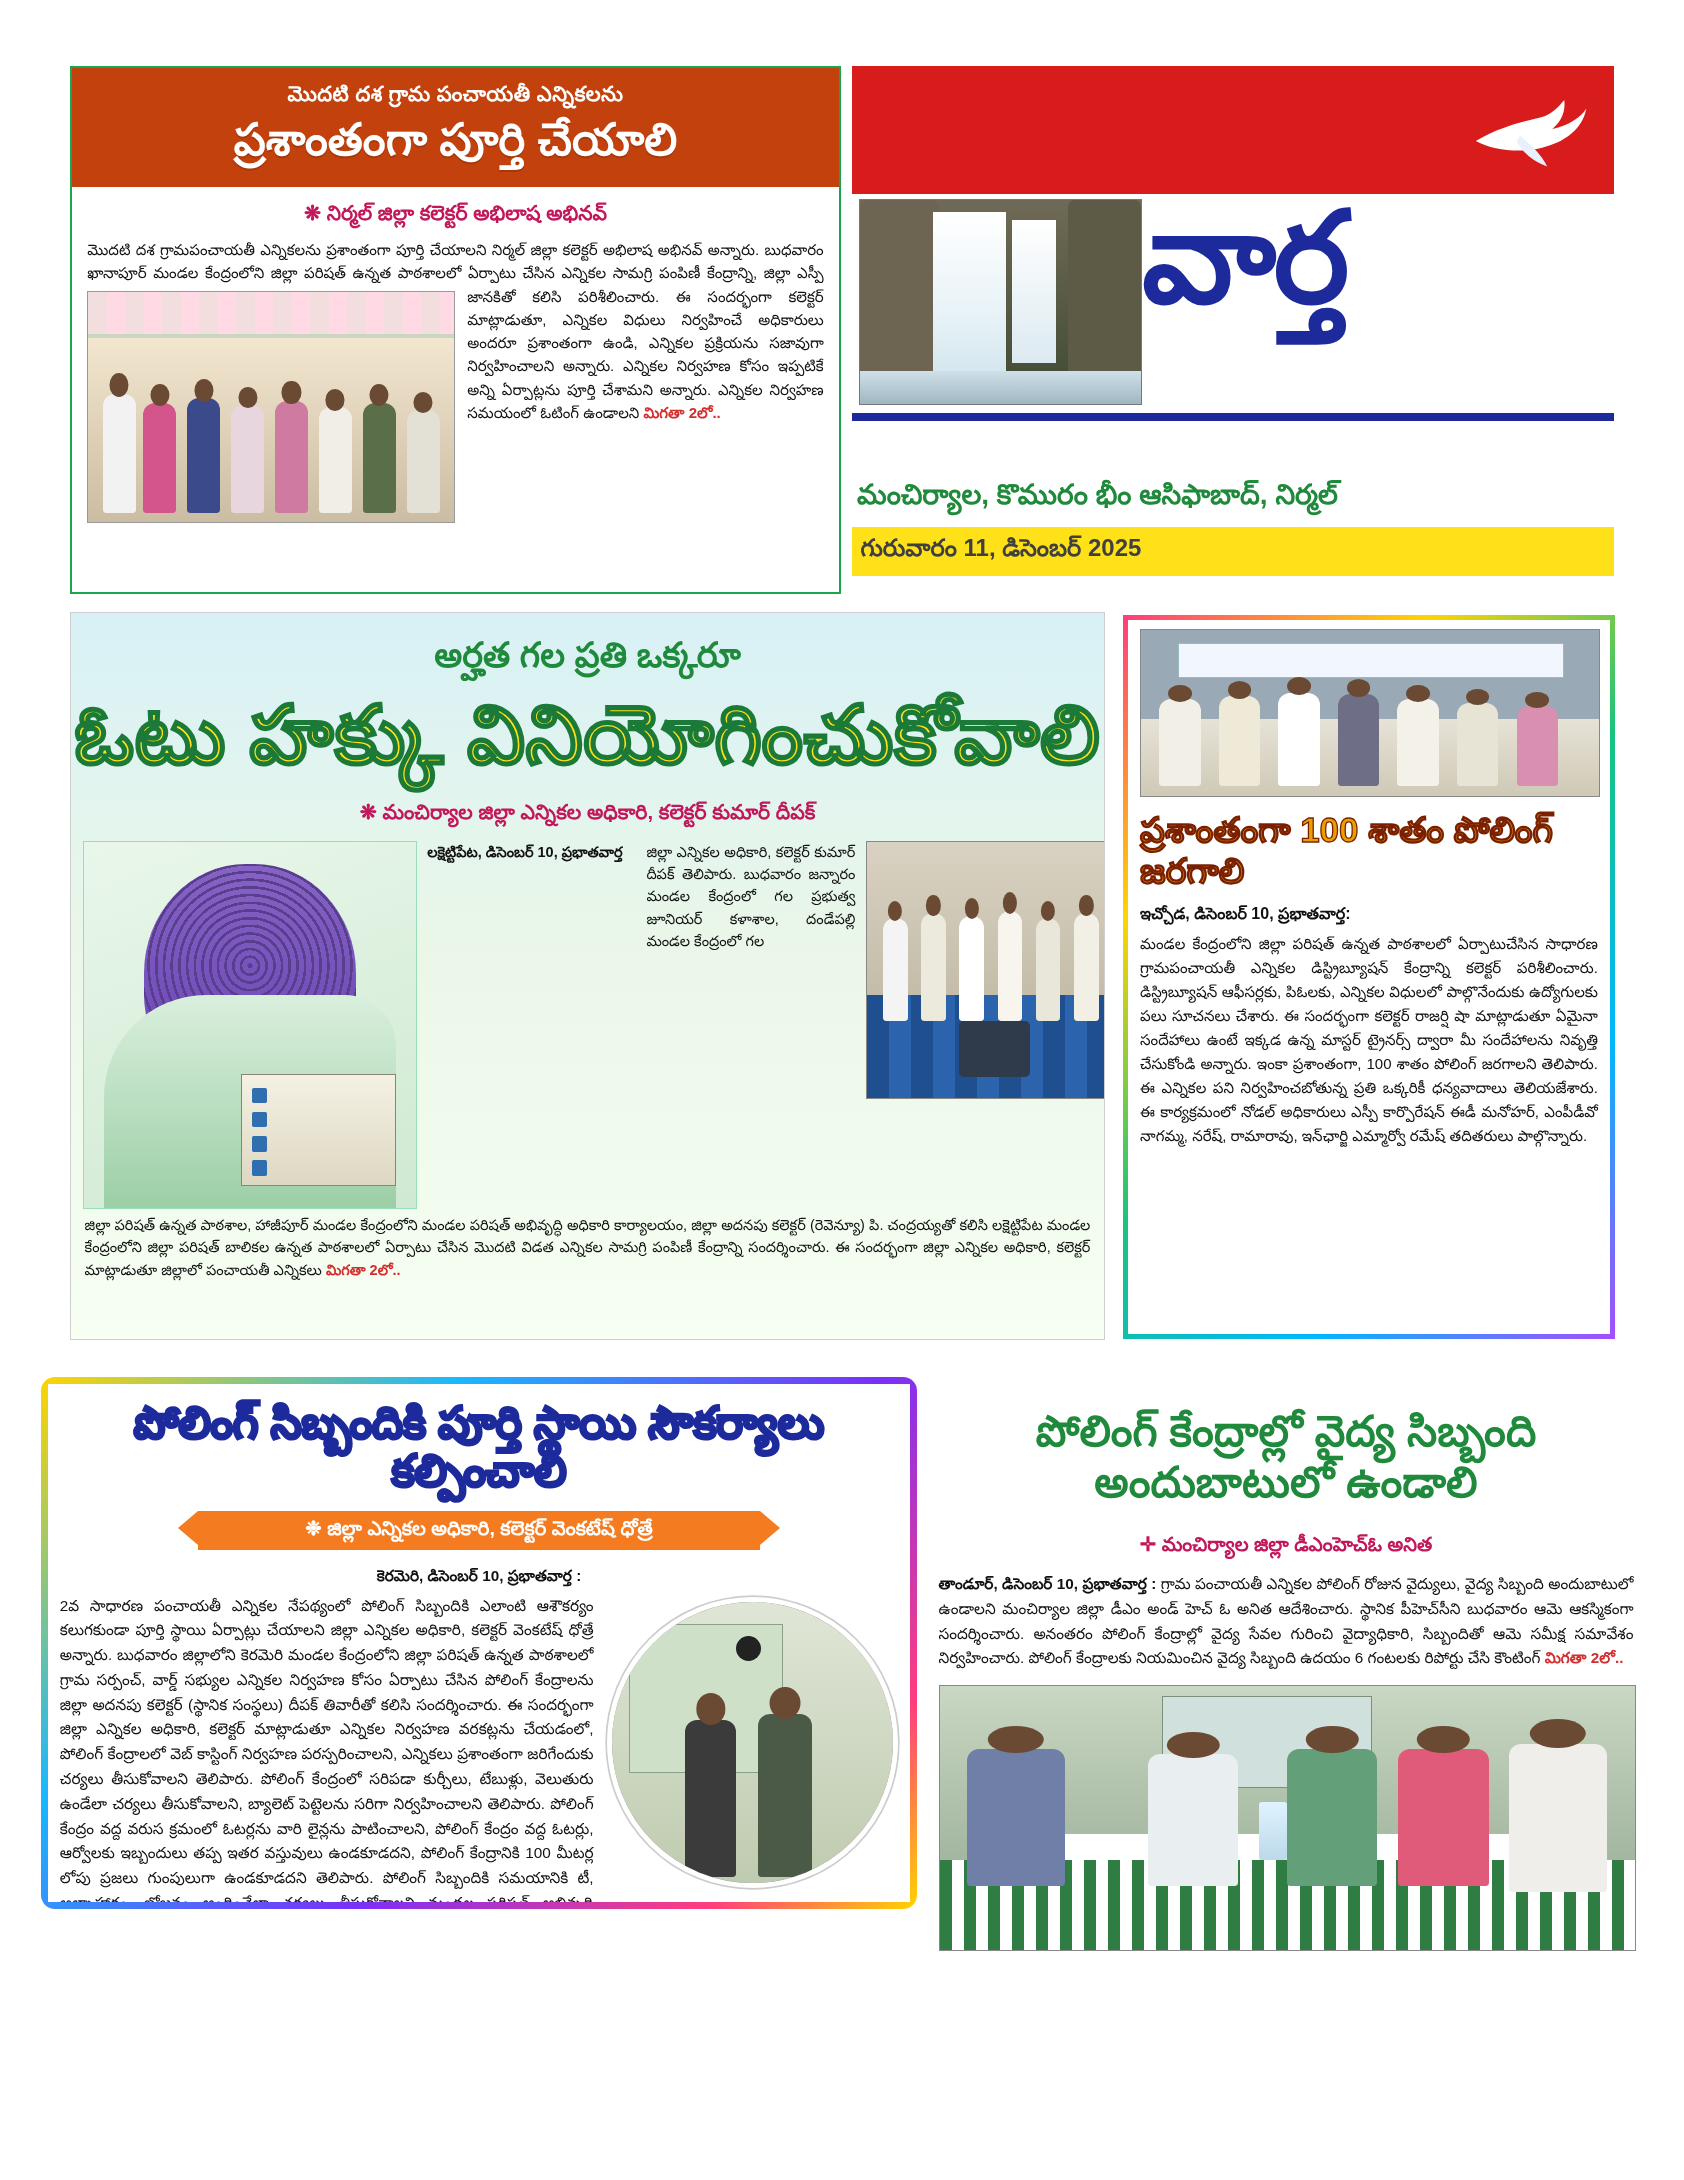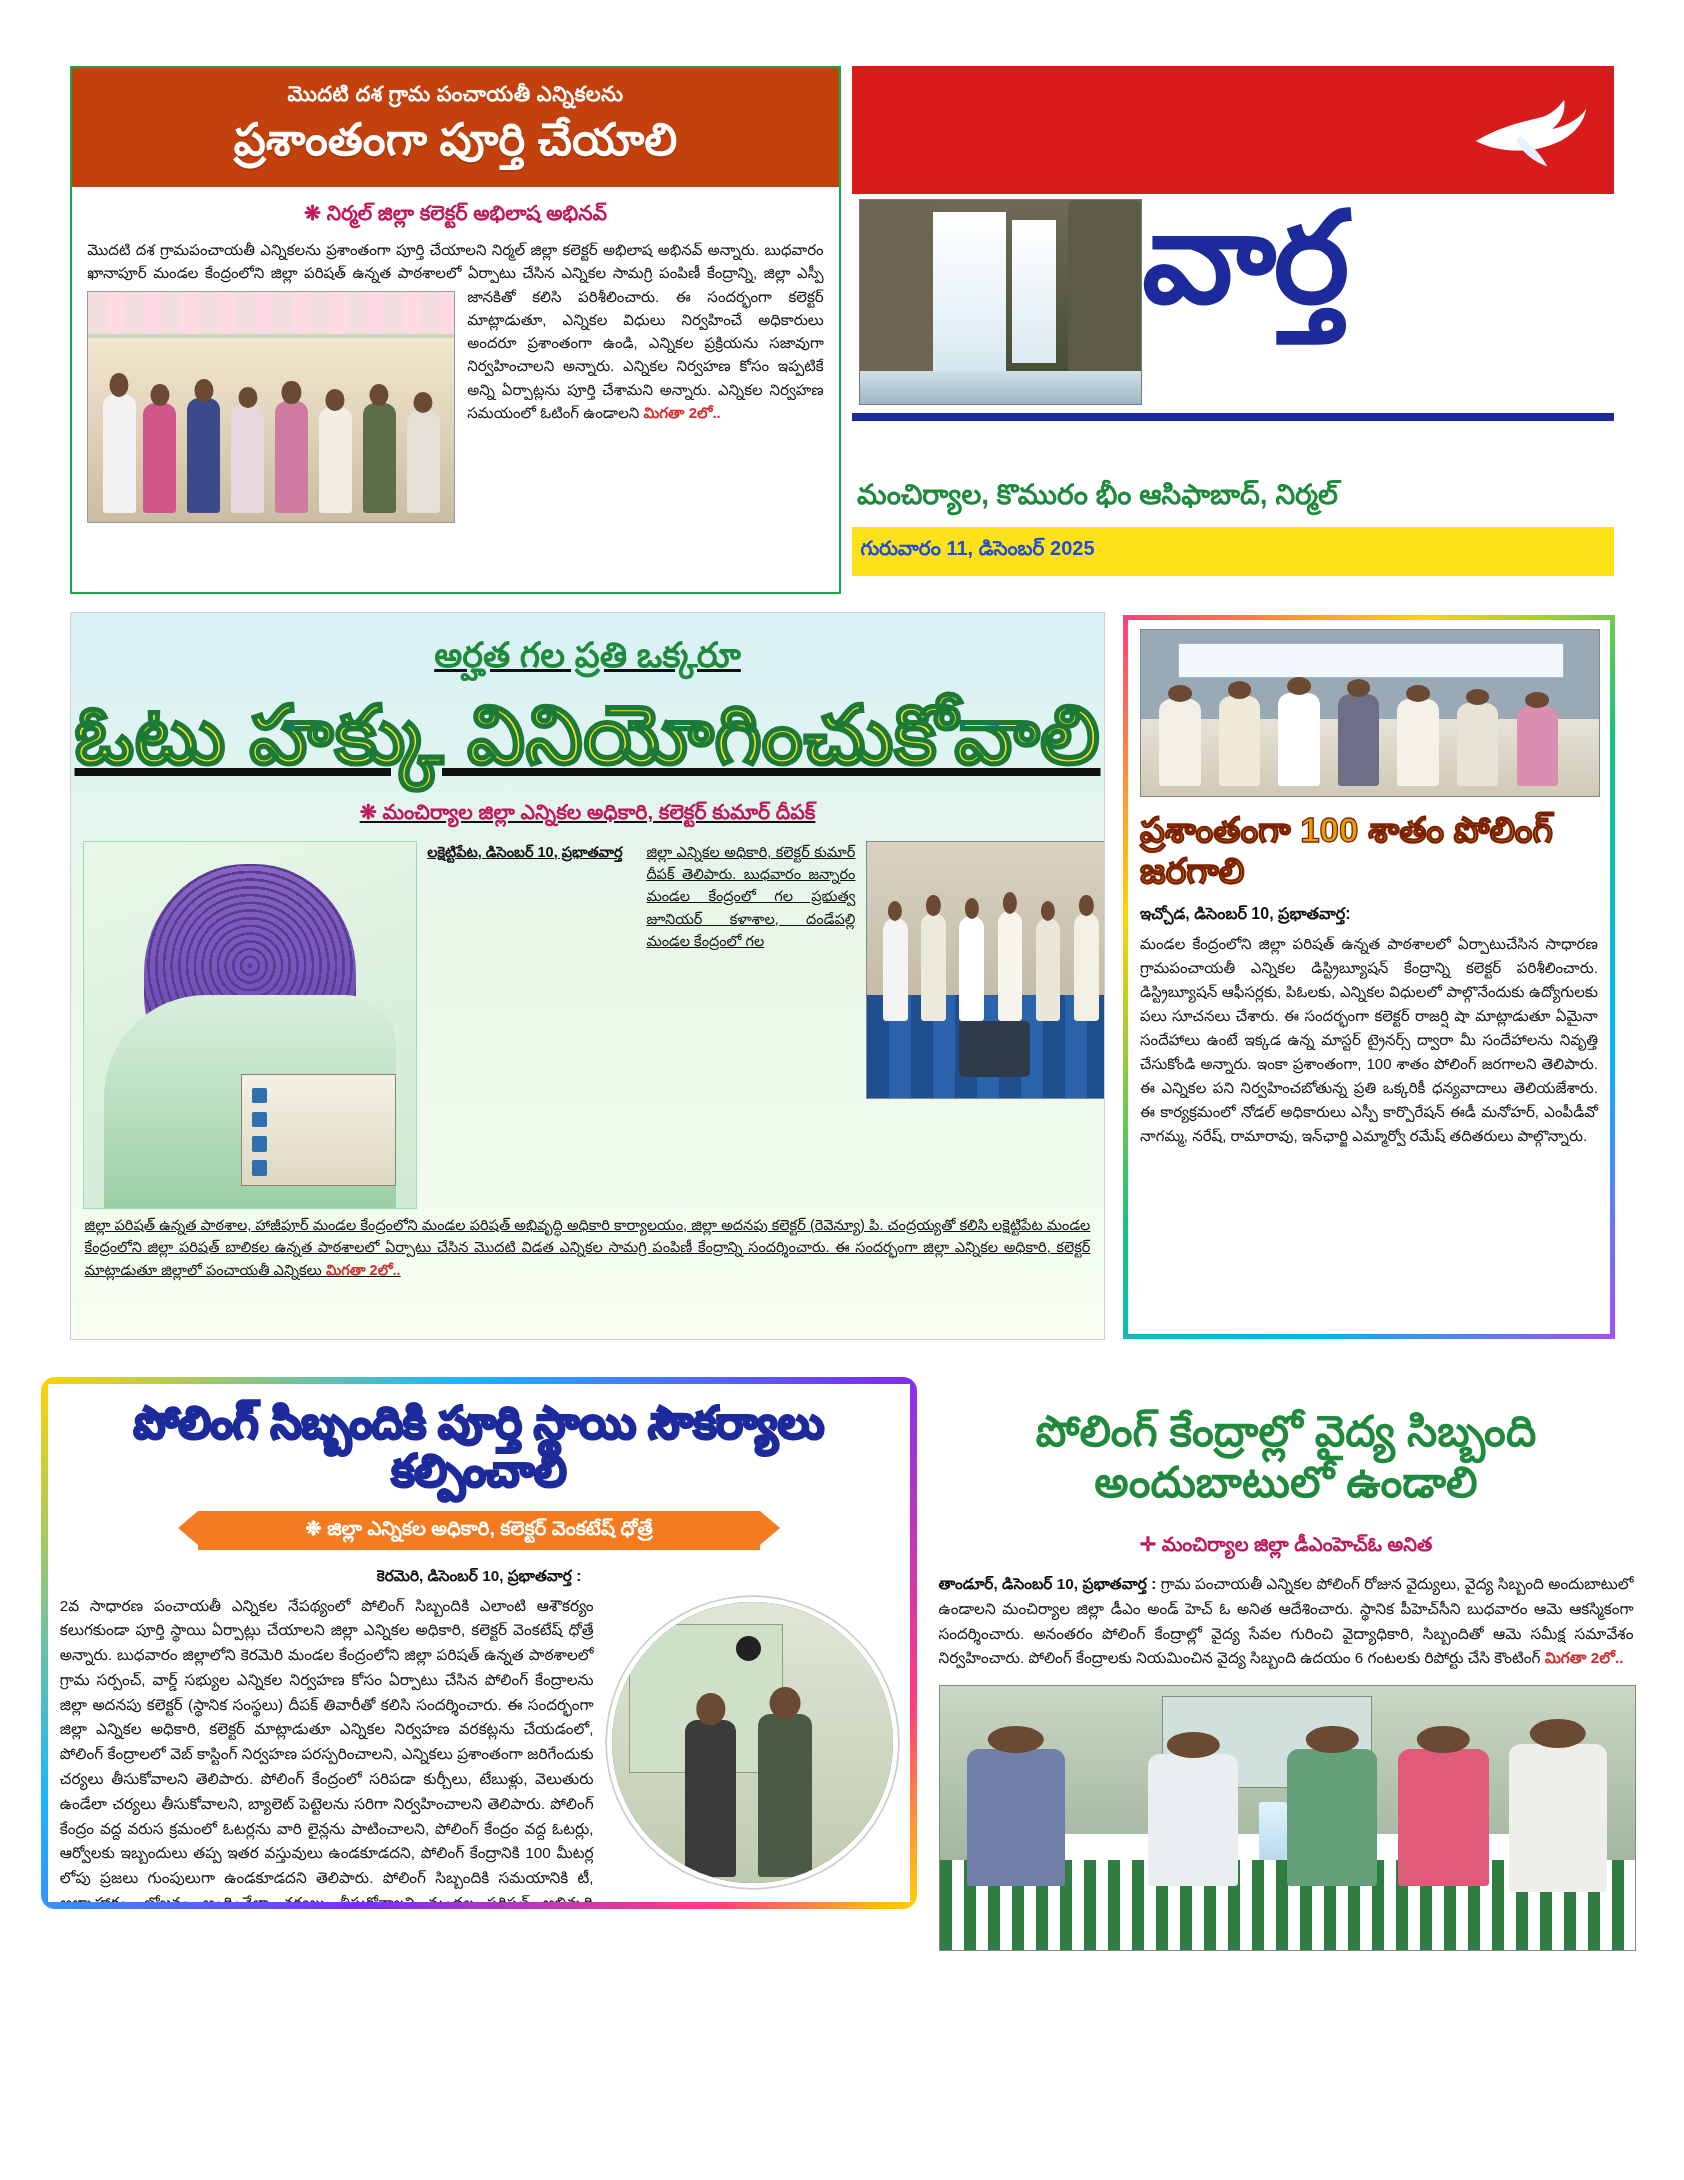--- a/index.html
+++ b/index.html
@@ -158,37 +158,36 @@
   .mh-yellow {
     margin-top: 3.4px;
     background: #ffe11a;
     height: 49px;
     display: flex;
     align-items: center;
     padding-left: 8.5px;
     box-sizing: border-box;
   }
   .mh-yellow span {
-    font-size: 20px;
-    font-weight: bold;
-    color: #1d4ed8;
+    font-size: 24px;
+    font-weight: bold;
+    color: #404040;
   }
 
   
   .feature {
     position: absolute;
     left: 70px;
     top: 612px;
     width: 1035px;
     height: 728px;
     border: 1.7px solid #cfcfcf;
     box-sizing: border-box;
     background: linear-gradient(180deg,#d8f1f6 0%, #eaf7e8 45%, #f6fff2 100%);
     overflow: hidden;
-    text-decoration: underline;
   }
   .ft-kicker {
     text-align: center;
     color: #1f8a3b;
     font-weight: bold;
     font-size: 35px;
     margin-top: 22px;
   }
   .ft-head {
     text-align: center;

